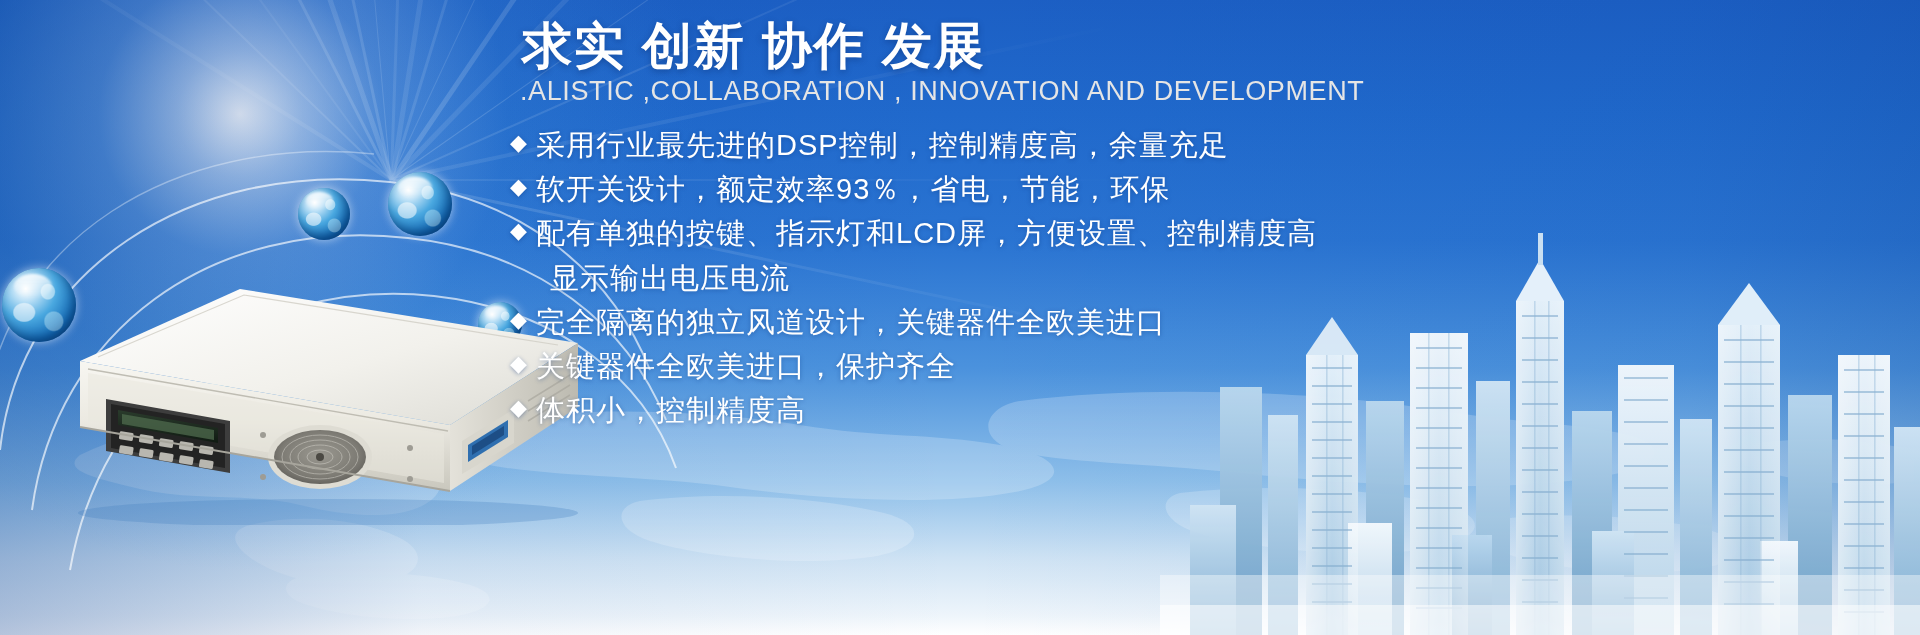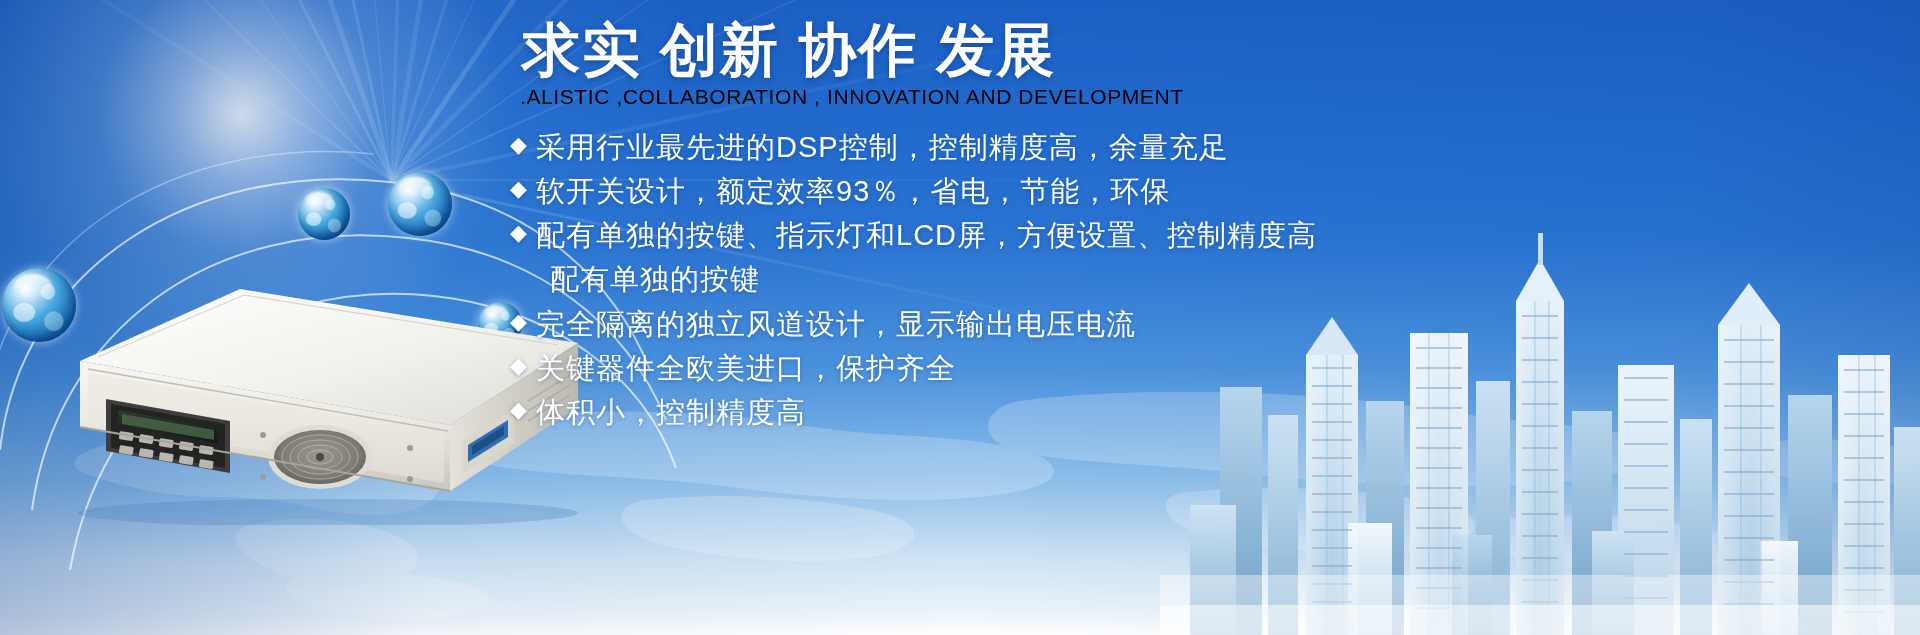--- a/index.html
+++ b/index.html
@@ -129,33 +129,33 @@
   }
 
   
   .content {
     position: absolute;
     left: 510px; top: 18px;
     width: 1320px;
     color: #ffffff;
   }
   .headline {
-    font-size: 58px;
+    font-size: 50px;
     font-weight: bold;
     letter-spacing: 2px;
     line-height: 1.12;
     color: #ffffff;
     text-shadow: 0 2px 6px rgba(8,45,110,.45);
     white-space: nowrap;
     margin: 0 0 2px 12px;
   }
   .subhead {
-    font-size: 21px;
+    font-size: 27px;
     letter-spacing: .6px;
-    color: #000000;
+    color: #e5e5e5;
     margin: 0 0 18px 10px;
     white-space: nowrap;
     font-weight: 400;
   }
   .bullets {
     list-style: none;
     margin: 0; padding: 0;
   }
   .bullet {
     display: flex;
@@ -531,25 +531,25 @@
         <li class="bullet">
           <span class="marker">◆</span>
           <span class="btext">软开关设计，额定效率93％，省电，节能，环保</span>
         </li>
         <li class="bullet">
           <span class="marker">◆</span>
           <span class="btext">配有单独的按键、指示灯和LCD屏，方便设置、控制精度高</span>
         </li>
         <li class="bullet cont">
           <span class="marker">◆</span>
-          <span class="btext">配有单独的按键</span>
+          <span class="btext">显示输出电压电流</span>
         </li>
         <li class="bullet">
           <span class="marker">◆</span>
-          <span class="btext">完全隔离的独立风道设计，显示输出电压电流</span>
+          <span class="btext">完全隔离的独立风道设计，关键器件全欧美进口</span>
         </li>
         <li class="bullet">
           <span class="marker">◆</span>
           <span class="btext">关键器件全欧美进口，保护齐全</span>
         </li>
         <li class="bullet">
           <span class="marker">◆</span>
           <span class="btext">体积小，控制精度高</span>
         </li>
       </ul>

